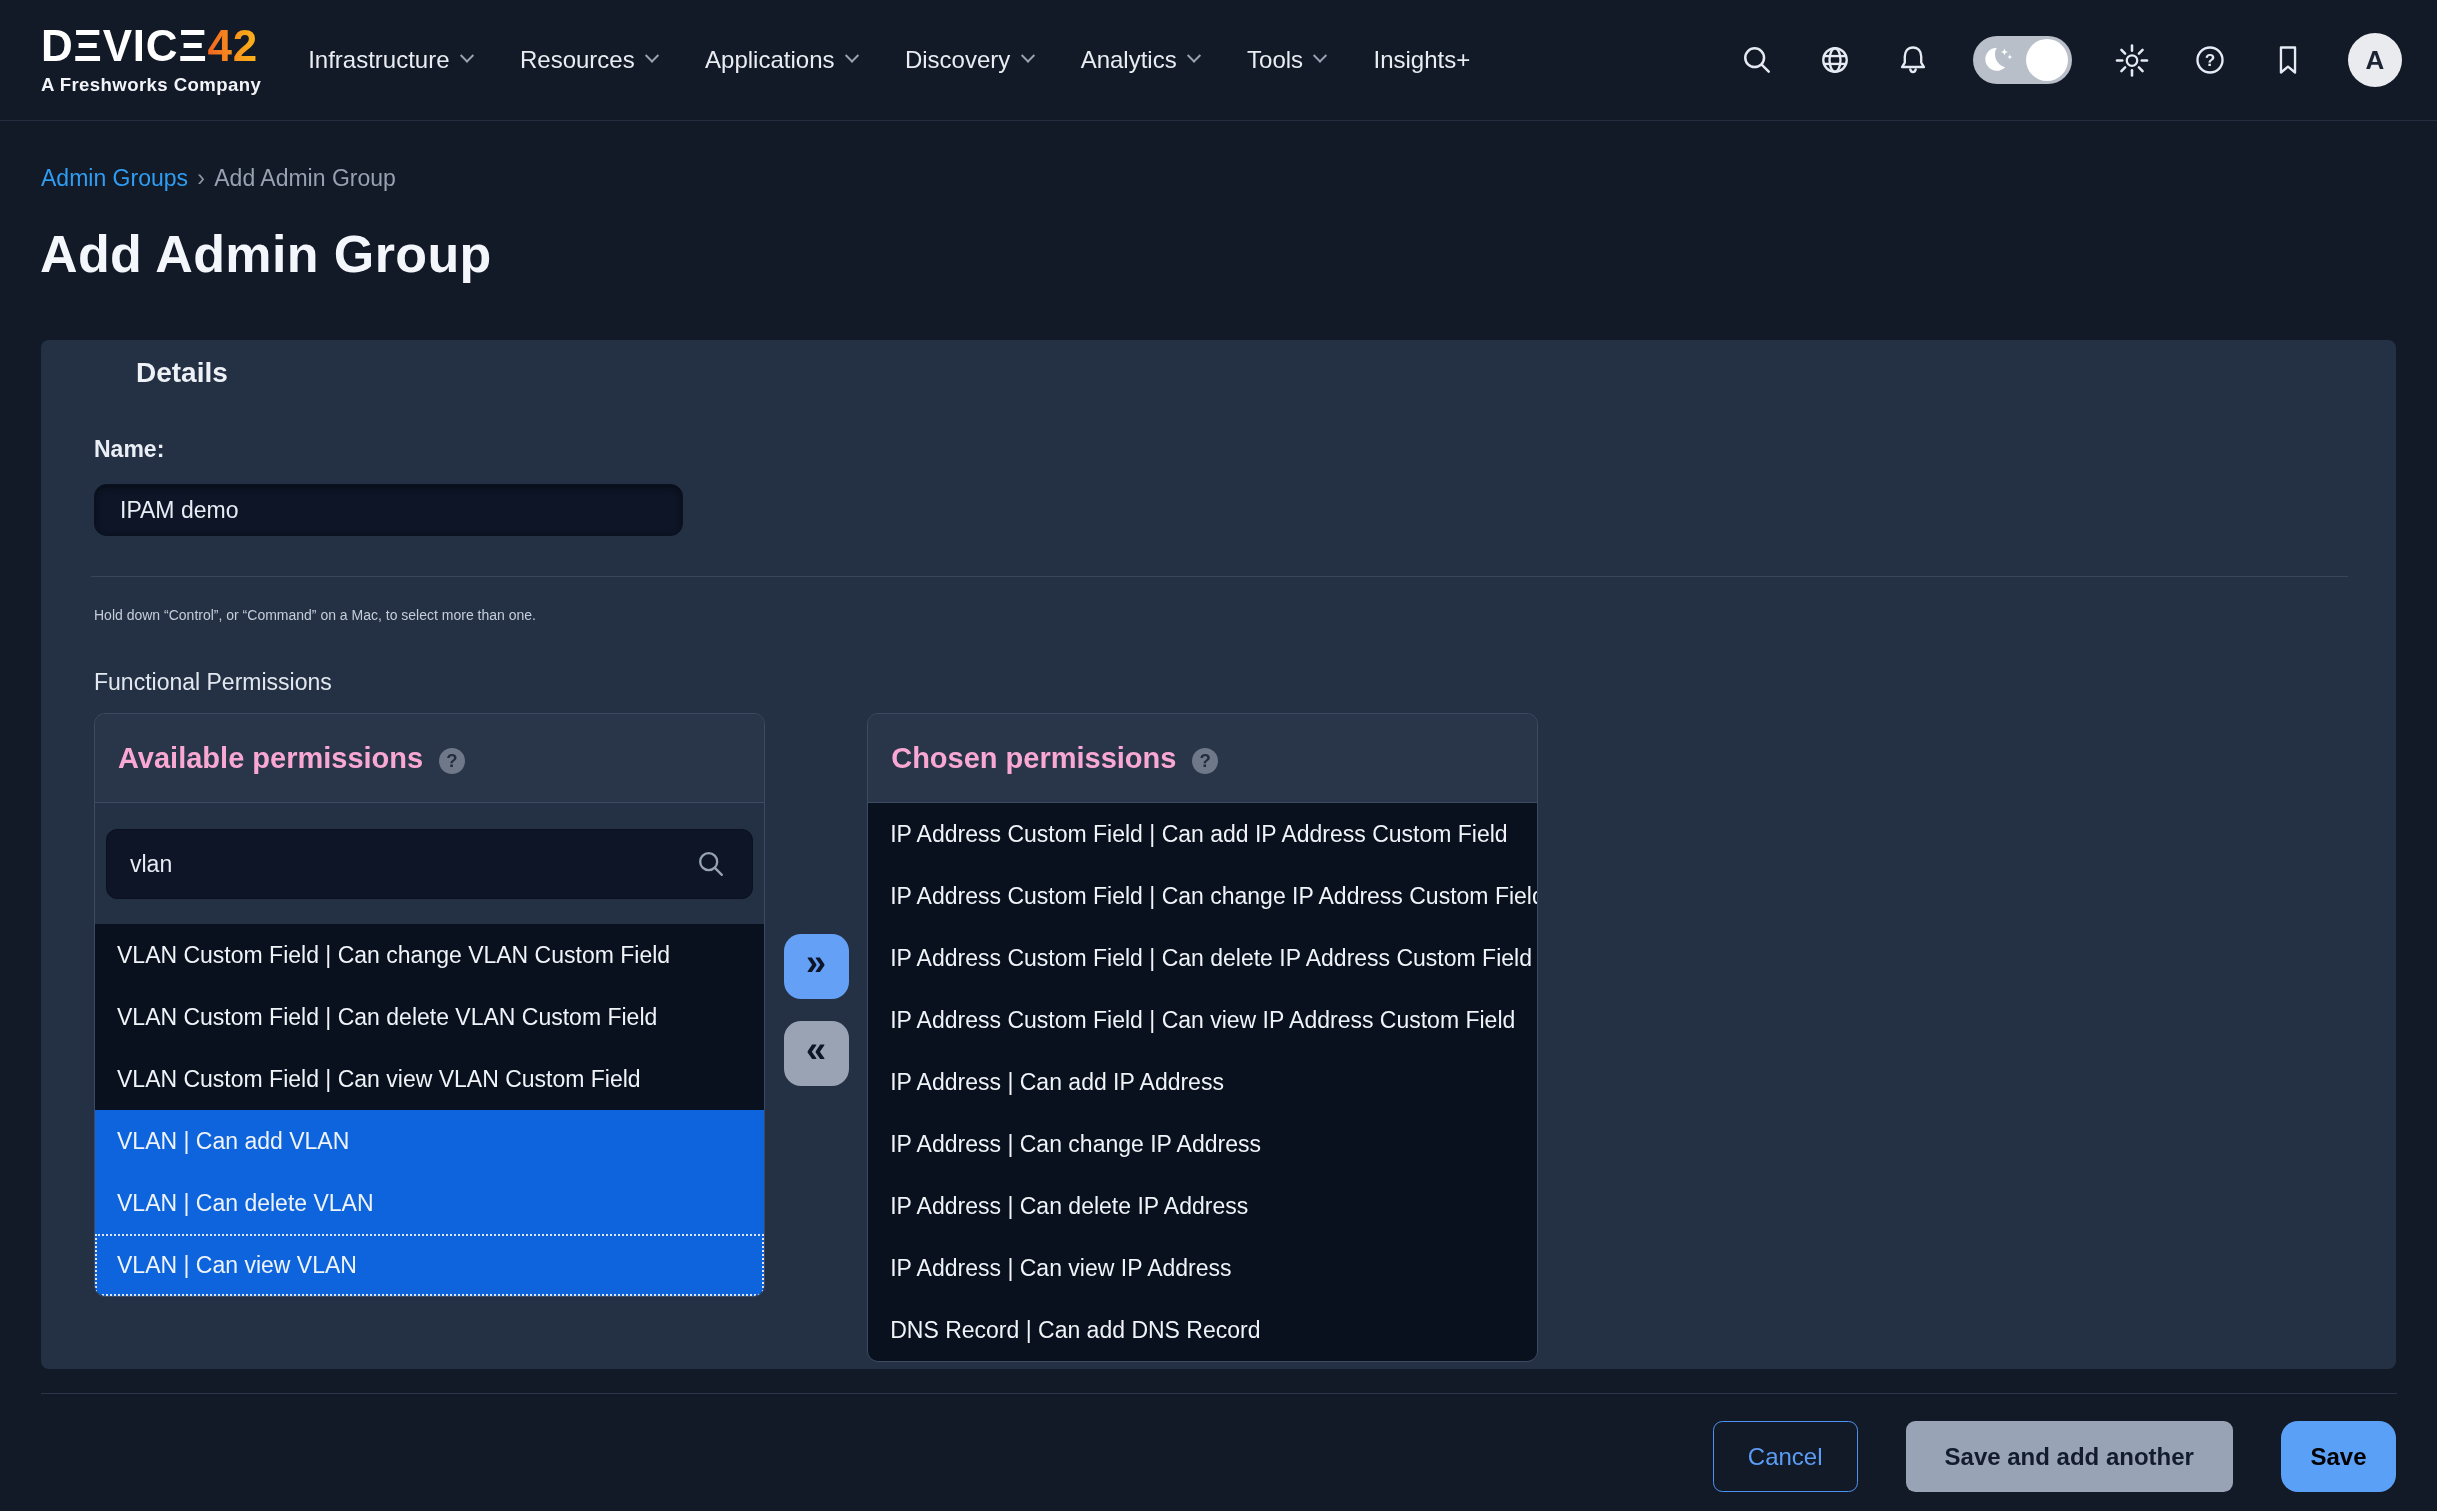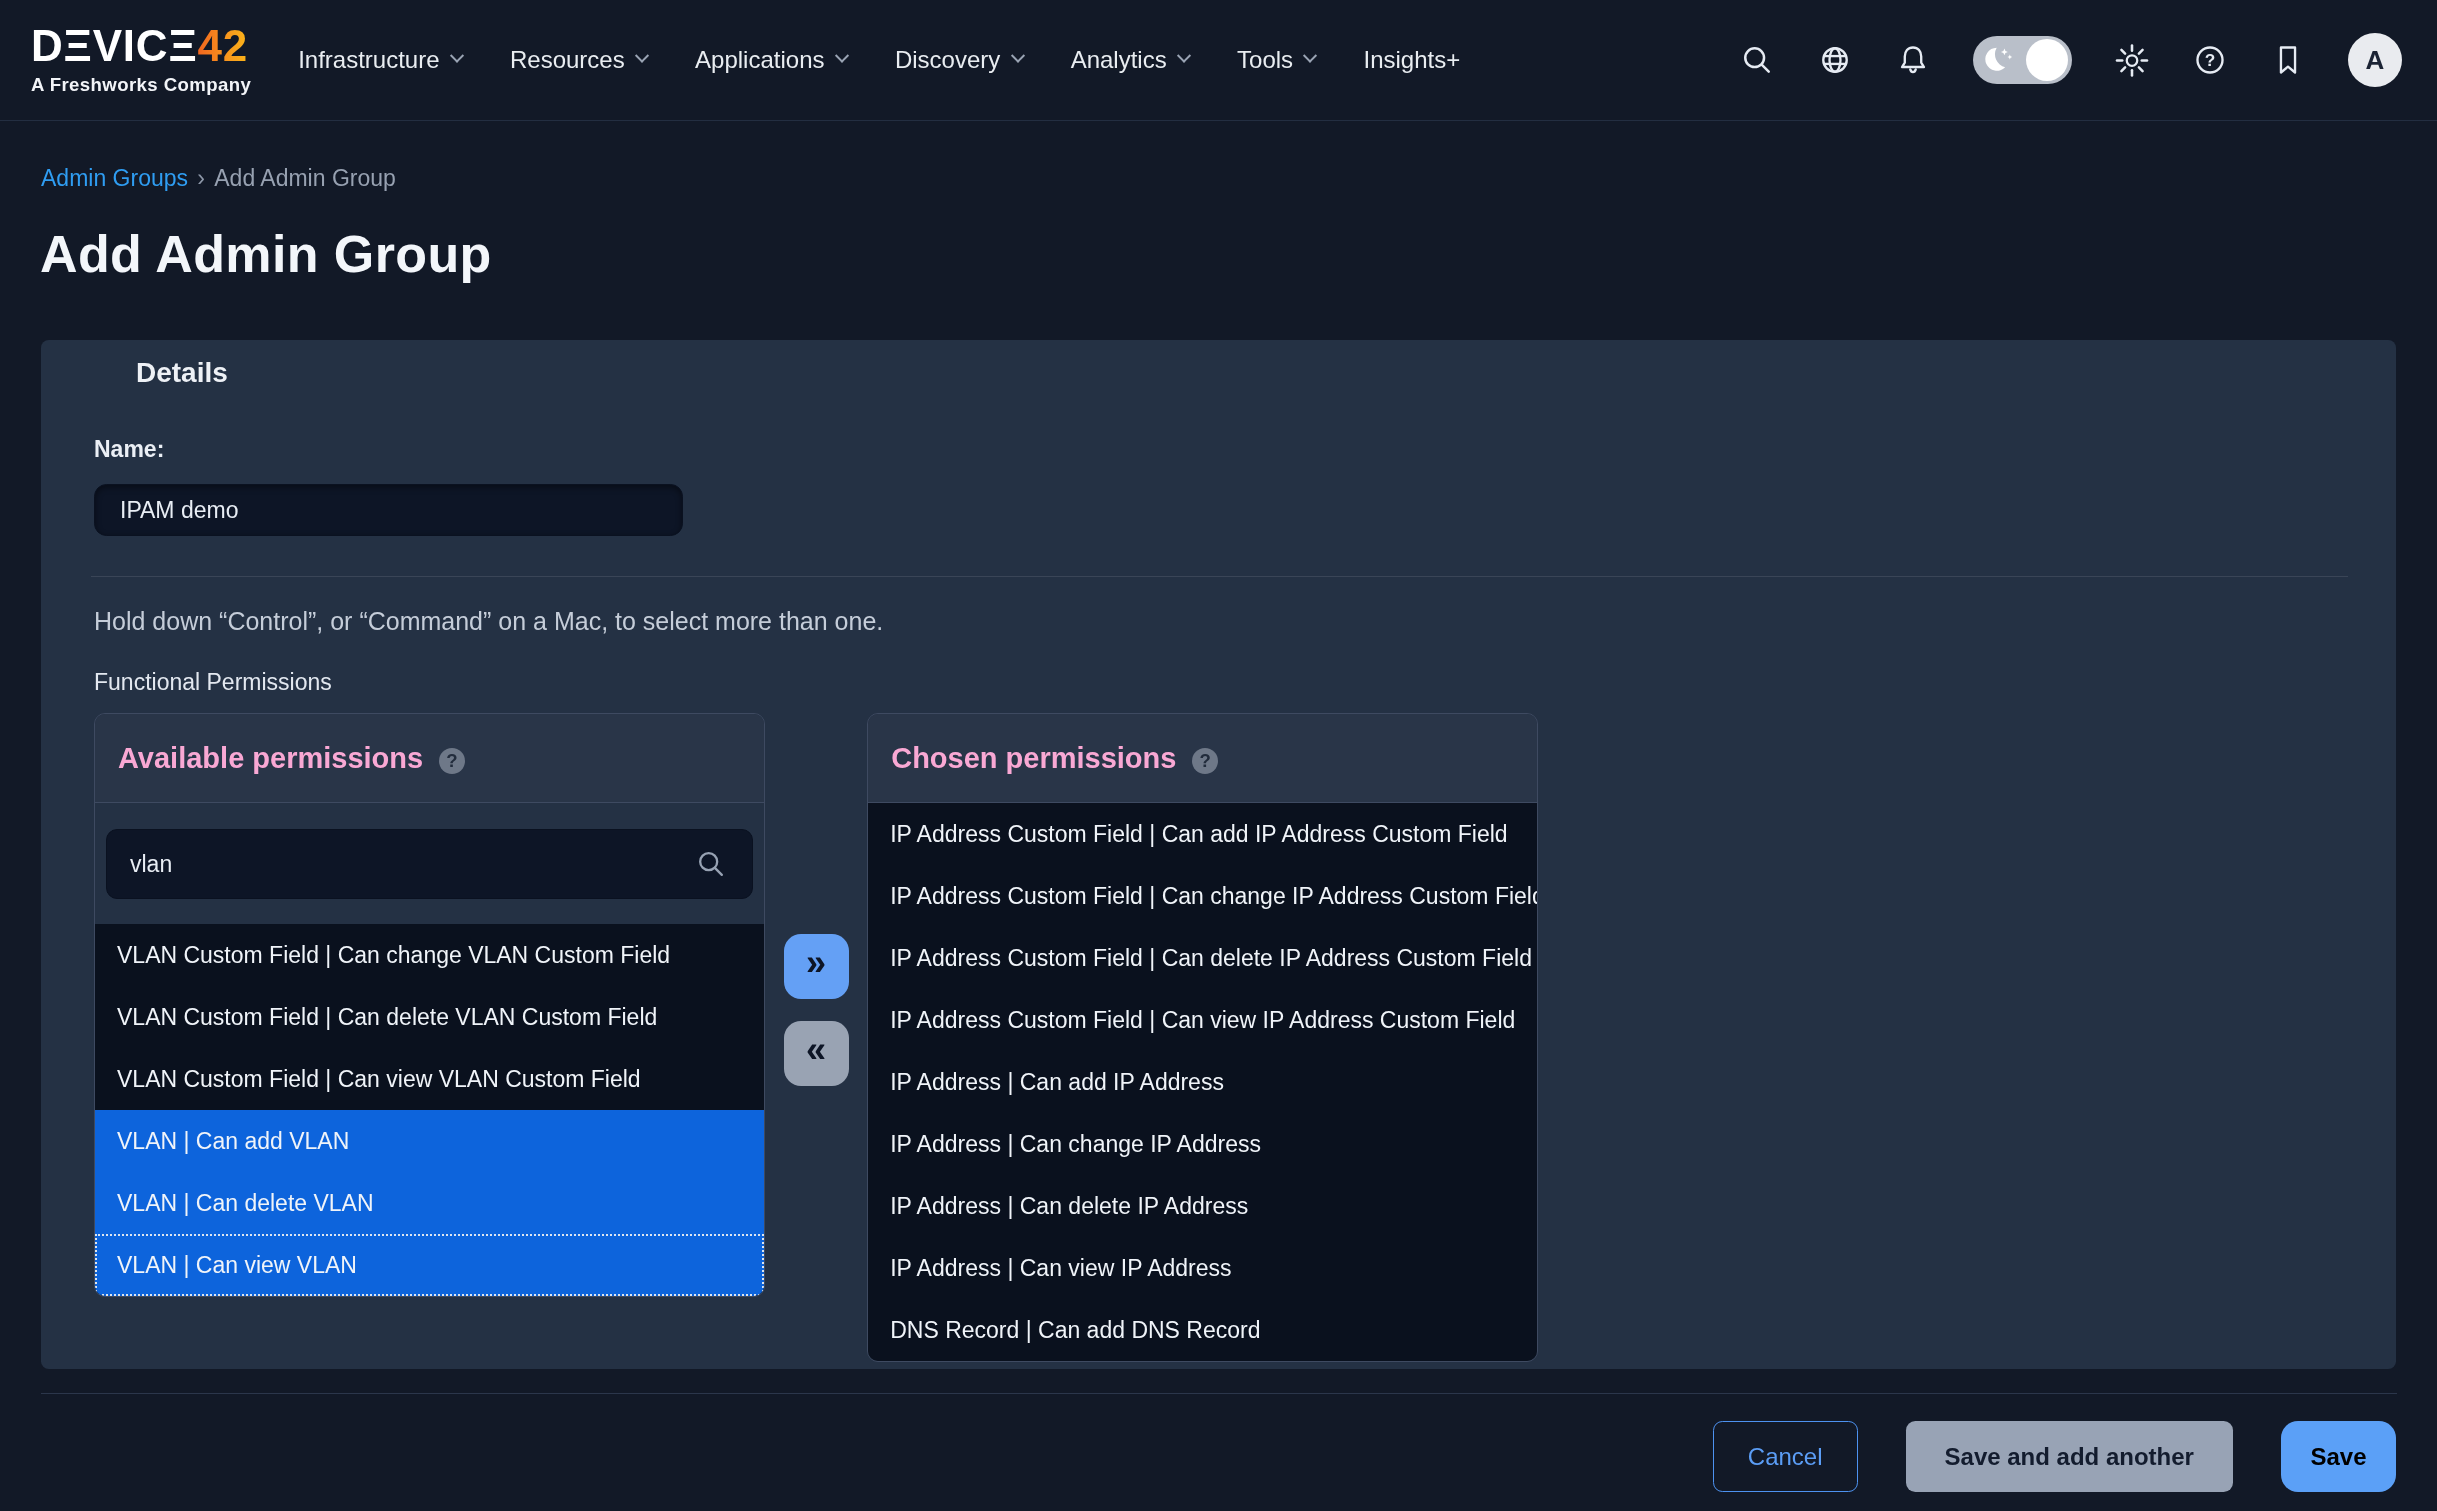--- a/index.html
+++ b/index.html
@@ -9,21 +9,21 @@
     font-family: "Liberation Sans", sans-serif;
     color: #e9edf3;
     position: relative;
     overflow: hidden;
   }
 
   
   .topnav {
     position: absolute; top: 0; left: 0; right: 0; height: 121px;
     display: flex; align-items: center;
-    padding: 0 36px 0 31px;
+    padding: 0 36px 0 41px;
     border-bottom: 0.8px solid #232e41;
     background: #121927;
   }
   .logo-block { margin-right: 47px; cursor: pointer; }
   .logo-line { font-size: 44px; font-weight: bold; letter-spacing: 0.8px; color: #ffffff; line-height: 1; white-space: nowrap; }
   .logo-num {
     background: linear-gradient(90deg, #f1661f, #f8941d 55%, #fbb519);
     -webkit-background-clip: text; background-clip: text;
     color: transparent; font-weight: bold;
   }
@@ -73,21 +73,21 @@
   .details-h { position: absolute; left: 53px; top: 17px; font-size: 28px; font-weight: bold; color: #eef1f6; margin-left: 42px; }
   .name-label { position: absolute; left: 53px; top: 96px; font-size: 23px; font-weight: bold; color: #ebeff5; }
   .name-input {
     position: absolute; left: 53px; top: 144px; width: 589px; height: 52px;
     background: #0d1526; border: 0.8px solid #0a1120; border-radius: 12.4px;
     color: #e8edf4; font-size: 23px; font-family: "Liberation Sans", sans-serif;
     padding: 0 25px; outline: none;
     box-shadow: inset 0 2.3px 6.2px rgba(0,0,0,.45);
   }
   .card-divider { position: absolute; left: 50px; right: 48px; top: 236px; border-top: 0.8px solid #3a4557; }
-  .hint { position: absolute; left: 53px; top: 267px; font-size: 25px; color: #c5cdd9; }
+  .hint { position: absolute; left: 53px; top: 267px; font-size: 14px; color: #c5cdd9; }
   .func-label { position: absolute; left: 53px; top: 329px; font-size: 23px; color: #e3e8f0; }
 
   
   .panels { position: absolute; left: 53px; top: 373px; display: flex; align-items: flex-start; }
   .panel {
     width: 671px; border: 0.8px solid #3e4a61; border-radius: 11px;
     background: #243144; flex: none;
   }
   .panel-header {
     display: flex; align-items: center; gap: 15.5px;

